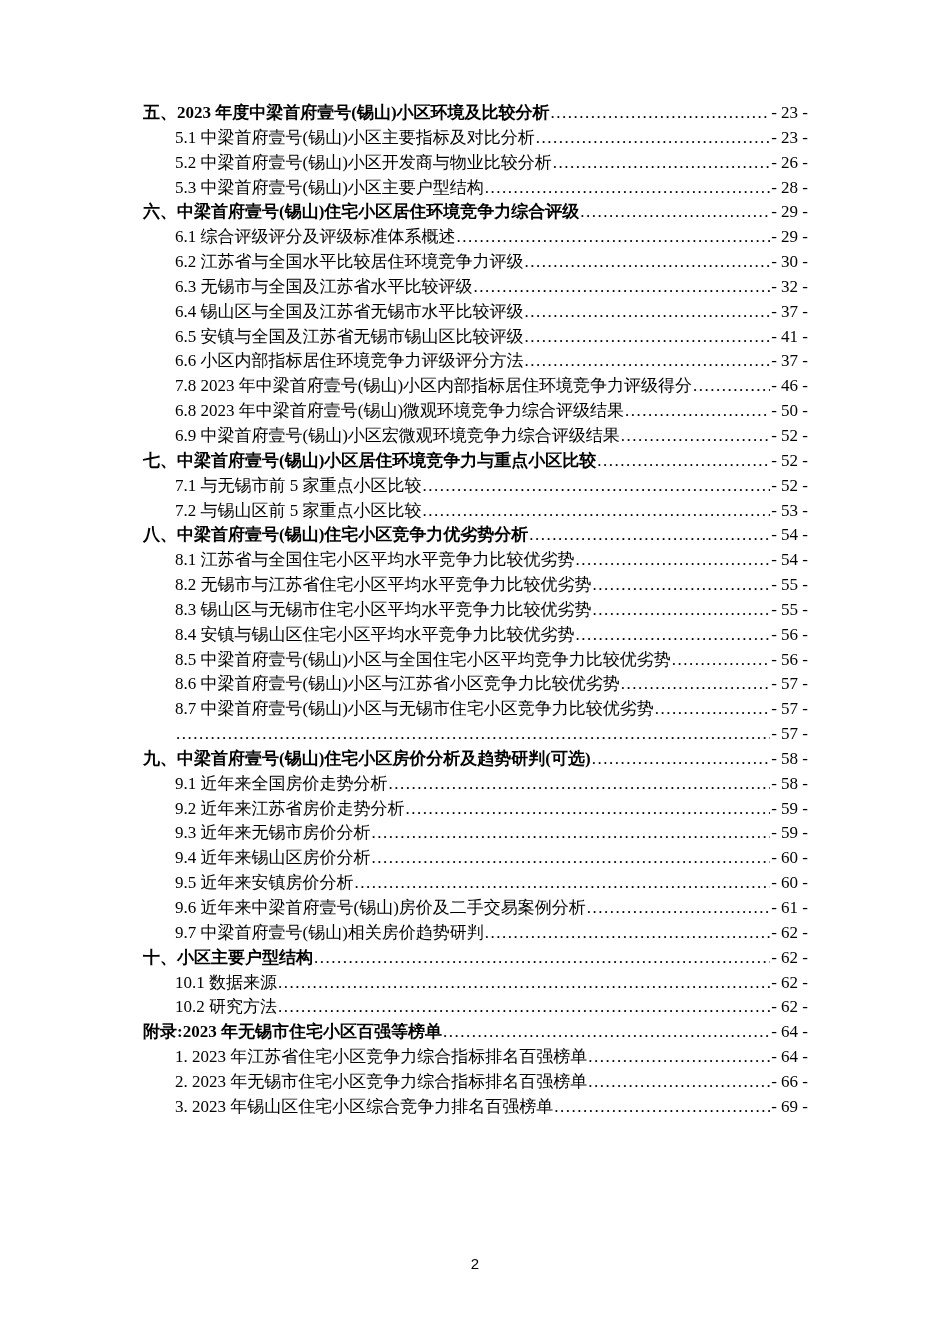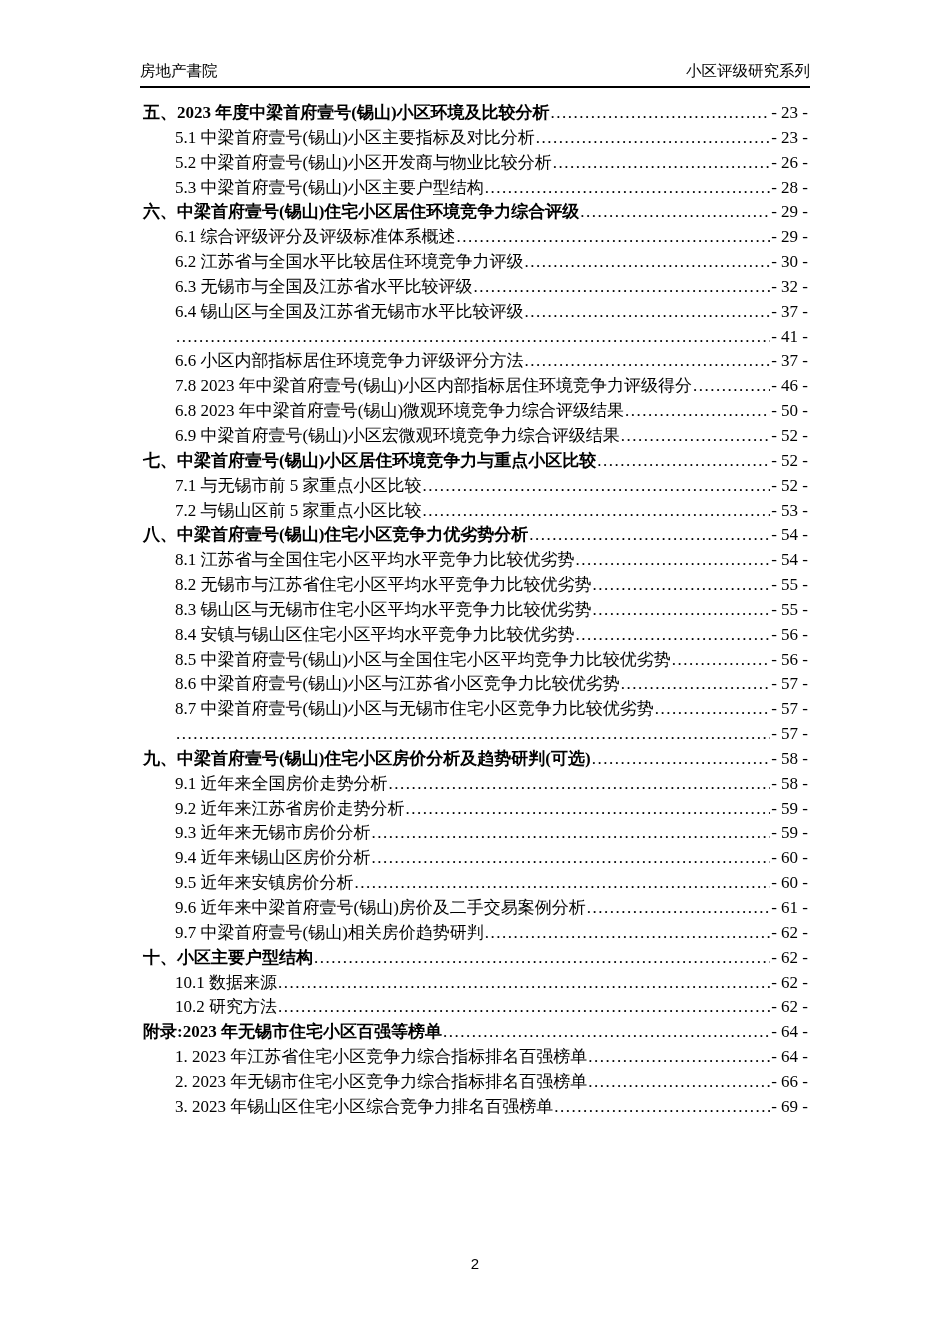--- a/index.html
+++ b/index.html
@@ -72,24 +72,20 @@
     text-align: center;
     font-size: 15px;
     font-family: "Liberation Sans", "DejaVu Sans", sans-serif;
   }
 </style>
 </head>
 <body>
 
 <div class="page">
 
-  <div class="header">
-    <span>房地产書院</span>
-    <span>小区评级研究系列</span>
-  </div>
 
   <div class="toc" id="toc">
       <div class="toc-row level1">
         <span class="toc-label">五、2023 年度中梁首府壹号(锡山)小区环境及比较分析</span>
         <span class="toc-dots">................................................................................................................................................................</span>
         <span class="toc-page">- 23 -</span>
       </div>
       <div class="toc-row level2">
         <span class="toc-label">5.1 中梁首府壹号(锡山)小区主要指标及对比分析</span>
         <span class="toc-dots">................................................................................................................................................................</span>
@@ -124,20 +120,21 @@
         <span class="toc-label">6.3 无锡市与全国及江苏省水平比较评级</span>
         <span class="toc-dots">................................................................................................................................................................</span>
         <span class="toc-page">- 32 -</span>
       </div>
       <div class="toc-row level2">
         <span class="toc-label">6.4 锡山区与全国及江苏省无锡市水平比较评级</span>
         <span class="toc-dots">................................................................................................................................................................</span>
         <span class="toc-page">- 37 -</span>
       </div>
       <div class="toc-row level2">
+        <span class="toc-label">6.5 安镇与全国及江苏省无锡市锡山区比较评级</span>
         <span class="toc-dots">................................................................................................................................................................</span>
         <span class="toc-page">- 41 -</span>
       </div>
       <div class="toc-row level2">
         <span class="toc-label">6.6 小区内部指标居住环境竞争力评级评分方法</span>
         <span class="toc-dots">................................................................................................................................................................</span>
         <span class="toc-page">- 37 -</span>
       </div>
       <div class="toc-row level2">
         <span class="toc-label">7.8 2023 年中梁首府壹号(锡山)小区内部指标居住环境竞争力评级得分</span>

